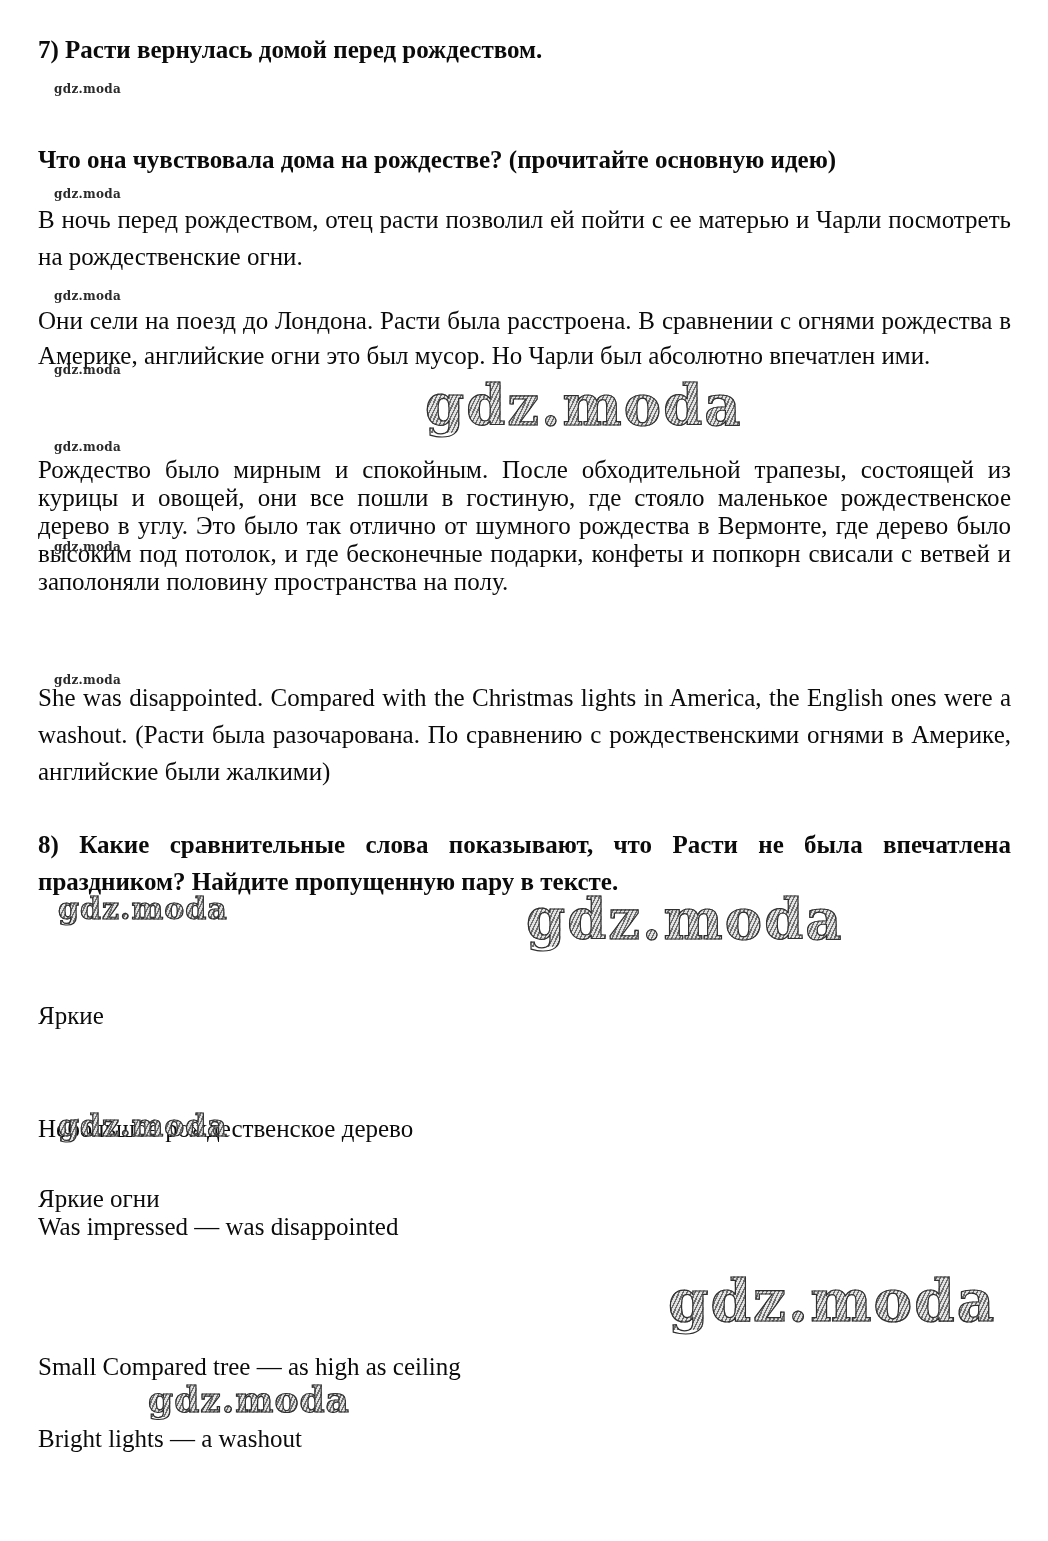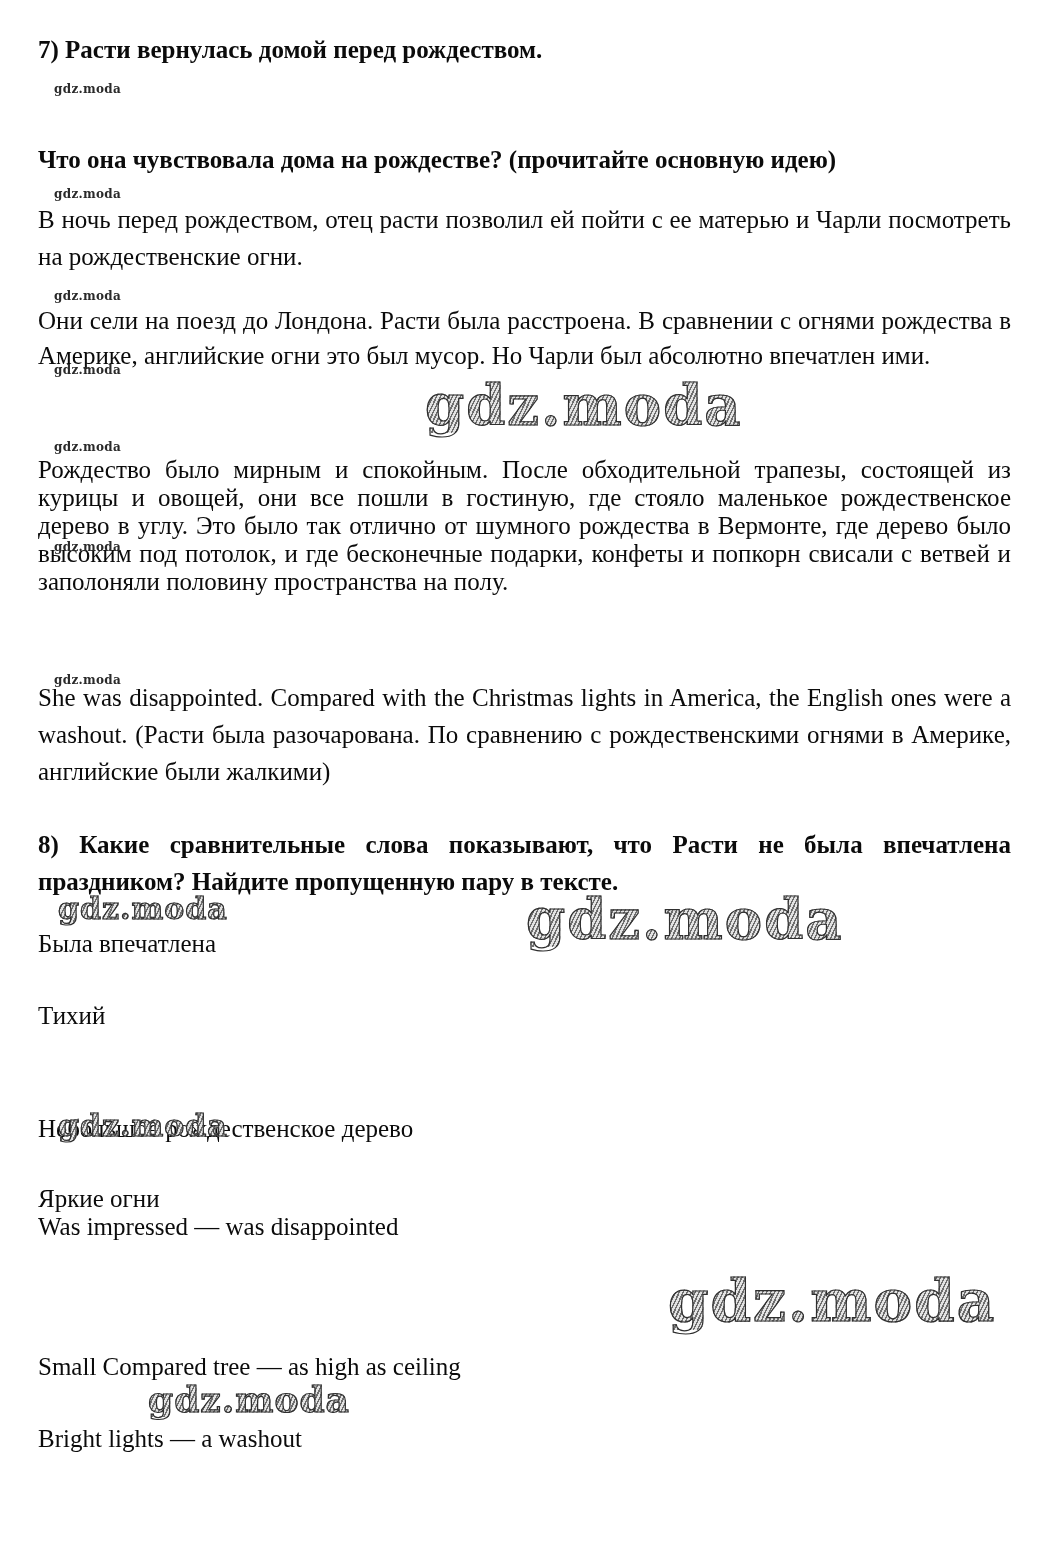--- a/index.html
+++ b/index.html
@@ -62,22 +62,21 @@
   <div class="wm-s" style="top:541px;">gdz.moda</div>
 
   <div class="wm-s" style="top:674px;">gdz.moda</div>
   <div class="txt j" style="top:679px;">She was disappointed. Compared with the Christmas lights in America, the English ones were a washout. (Расти была разочарована. По сравнению с рождественскими огнями в Америке, английские были жалкими)</div>
 
   <div class="txt b j" style="top:826px;">8) Какие сравнительные слова показывают, что Расти не была впечатлена праздником? Найдите пропущенную пару в тексте.</div>
 
   <div class="wm-hatch wm-md" style="left:58px;top:894px;">gdz.moda</div>
   <div class="wm-hatch wm-lg" style="left:526px;top:891px;">gdz.moda</div>
 
-  <div class="answer" style="top:929px;">Была впечатлена</div>
-  <div class="answer" style="top:1001px;">Тихий</div>
+  <div class="answer" style="top:1001px;">Яркие</div>
   <div class="answer" style="top:1114px;">Небольшое рождественское дерево</div>
 
   <div class="wm-hatch wm-md" style="left:58px;top:1111px;">gdz.moda</div>
   <div class="answer" style="top:1143px;margin-top:41px;">Яркие огни</div>
 
   <div class="answer" style="top:1212px;">Was impressed — was disappointed</div>
 
   <div class="wm-hatch wm-lg" style="left:668px;top:1272px;font-size:58px;">gdz.moda</div>
 
   <div class="answer" style="top:1352px;">Small Compared tree — as high as ceiling</div>

